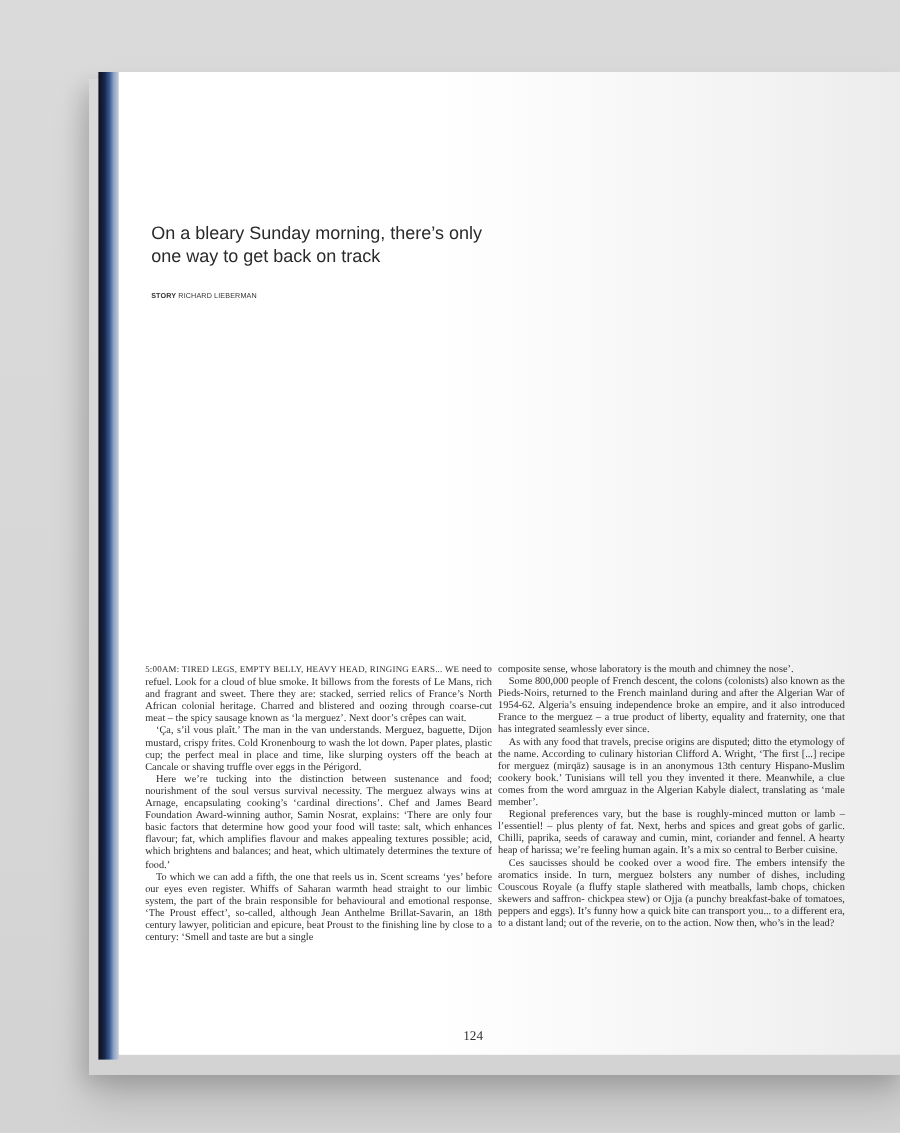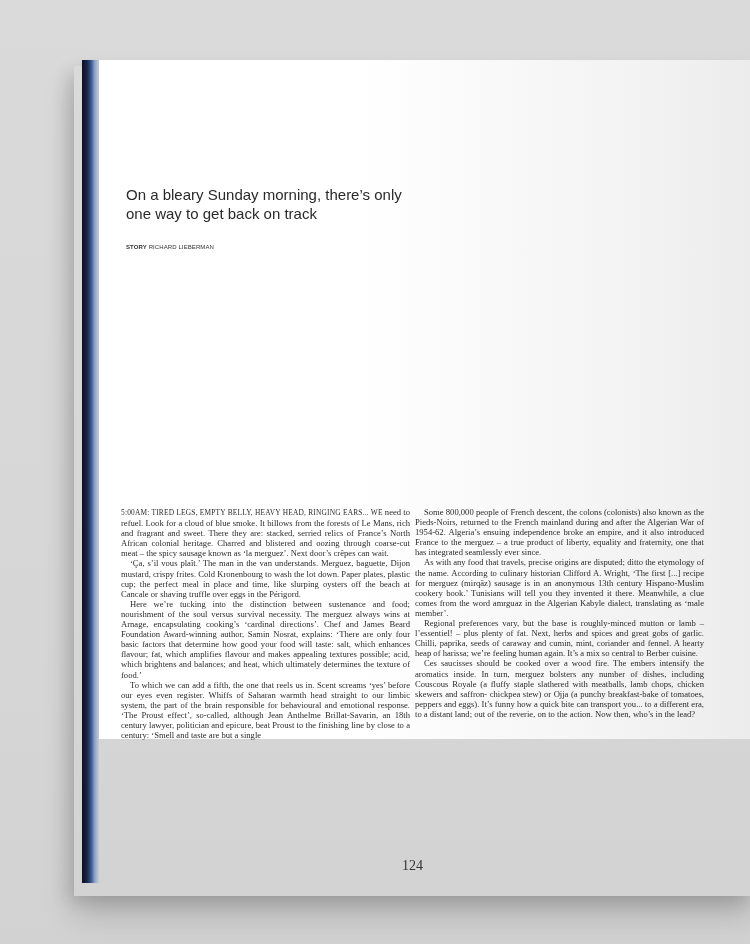--- a/index.html
+++ b/index.html
@@ -15,47 +15,47 @@
   }
   .shadow {
     position: absolute; left: 74px; top: 66px; width: 680px; height: 830px;
     box-shadow: 0 18px 30px rgba(0,0,0,0.18), -6px 6px 16px rgba(0,0,0,0.12);
   }
   .spine {
     position: absolute; left: 82px; top: 60px; width: 17px; height: 823px;
     background: linear-gradient(90deg, #0c1020 0%, #17264a 30%, #3a5b94 55%, #8fa3c4 75%, #c7ccd6 100%);
   }
   .page {
-    position: absolute; left: 99px; top: 60px; width: 651px; height: 679px;
+    position: absolute; left: 99px; top: 60px; width: 651px; height: 819px;
     background: linear-gradient(90deg, #ffffff 0%, #ffffff 40%, #f2f2f2 85%, #ececec 100%);
   }
   .headline {
     position: absolute; left: 27px; top: 125px; width: 300px;
     font-family: "Liberation Sans", sans-serif;
     font-size: 15px; line-height: 19px; color: #2a2a2a;
   }
   .byline {
     position: absolute; left: 27px; top: 184px;
     font-family: "Liberation Sans", sans-serif;
     font-size: 6px; letter-spacing: 0.1px; color: #333;
   }
   .byline b { font-weight: bold; }
   .col {
-    position: absolute; top: 447px; width: 289px;
+    position: absolute; top: 492px; width: 289px;
     font-size: 8.6px; line-height: 10.1px; color: #2b2b2b;
     text-align: justify; hyphens: auto;
   }
   .col.left { left: 22px; }
   .col.right { left: 316px; }
   .col p { margin: 0; text-indent: 9px; }
   .col p.first { text-indent: 0; }
   .smallcaps { font-size: 7.4px; letter-spacing: 0.2px; }
   .folio {
-    position: absolute; left: 303px; top: 798px;
-    font-size: 14px; color: #333;
+    position: absolute; left: 287px; top: 798px;
+    font-size: 11px; color: #333;
   }
 </style>
 </head>
 <body>
 
 <div class="backdrop"></div>
 <div class="shadow"></div>
 <div class="spine"></div>
 
 <div class="page">
@@ -66,20 +66,21 @@
   </div>
 
   <div class="col left">
     <p class="first"><span class="smallcaps">5:00AM: TIRED LEGS, EMPTY BELLY, HEAVY HEAD, RINGING EARS... WE</span><span> need to refuel. Look for a cloud of blue smoke. It billows from the forests of Le Mans, rich and fragrant and sweet. There they are: stacked, serried relics of France’s North African colonial heritage. Charred and blistered and oozing through coarse-cut meat – the spicy sausage known as ‘la merguez’. Next door’s crêpes can wait.</span></p>
     <p>‘Ça, s’il vous plaît.’ The man in the van understands. Merguez, baguette, Dijon mustard, crispy frites. Cold Kronenbourg to wash the lot down. Paper plates, plastic cup; the perfect meal in place and time, like slurping oysters off the beach at Cancale or shaving truffle over eggs in the Périgord.</p>
     <p>Here we’re tucking into the distinction between sustenance and food; nourishment of the soul versus survival necessity. The merguez always wins at Arnage, encapsulating cooking’s ‘cardinal directions’. Chef and James Beard Foundation Award-winning author, Samin Nosrat, explains: ‘There are only four basic factors that determine how good your food will taste: salt, which enhances flavour; fat, which amplifies flavour and makes appealing textures possible; acid, which brightens and balances; and heat, which ultimately determines the texture of food.’</p>
     <p>To which we can add a fifth, the one that reels us in. Scent screams ‘yes’ before our eyes even register. Whiffs of Saharan warmth head straight to our limbic system, the part of the brain responsible for behavioural and emotional response. ‘The Proust effect’, so-called, although Jean Anthelme Brillat-Savarin, an 18th century lawyer, politician and epicure, beat Proust to the finishing line by close to a century: ‘Smell and taste are but a single</p>
   </div>
 
   <div class="col right">
+    <p class="first">composite sense, whose laboratory is the mouth and chimney the nose’.</p>
     <p>Some 800,000 people of French descent, the colons (colonists) also known as the Pieds-Noirs, returned to the French mainland during and after the Algerian War of 1954-62. Algeria’s ensuing independence broke an empire, and it also introduced France to the merguez – a true product of liberty, equality and fraternity, one that has integrated seamlessly ever since.</p>
     <p>As with any food that travels, precise origins are disputed; ditto the etymology of the name. According to culinary historian Clifford A. Wright, ‘The first [...] recipe for merguez (mirqāz) sausage is in an anonymous 13th century Hispano-Muslim cookery book.’ Tunisians will tell you they invented it there. Meanwhile, a clue comes from the word amrguaz in the Algerian Kabyle dialect, translating as ‘male member’.</p>
     <p>Regional preferences vary, but the base is roughly-minced mutton or lamb – l’essentiel! – plus plenty of fat. Next, herbs and spices and great gobs of garlic. Chilli, paprika, seeds of caraway and cumin, mint, coriander and fennel. A hearty heap of harissa; we’re feeling human again. It’s a mix so central to Berber cuisine.</p>
     <p>Ces saucisses should be cooked over a wood fire. The embers intensify the aromatics inside. In turn, merguez bolsters any number of dishes, including Couscous Royale (a fluffy staple slathered with meatballs, lamb chops, chicken skewers and saffron- chickpea stew) or Ojja (a punchy breakfast-bake of tomatoes, peppers and eggs). It’s funny how a quick bite can transport you... to a different era, to a distant land; out of the reverie, on to the action. Now then, who’s in the lead?</p>
   </div>
 
   <div class="folio">124</div>
 </div>
 
 </body></html>

